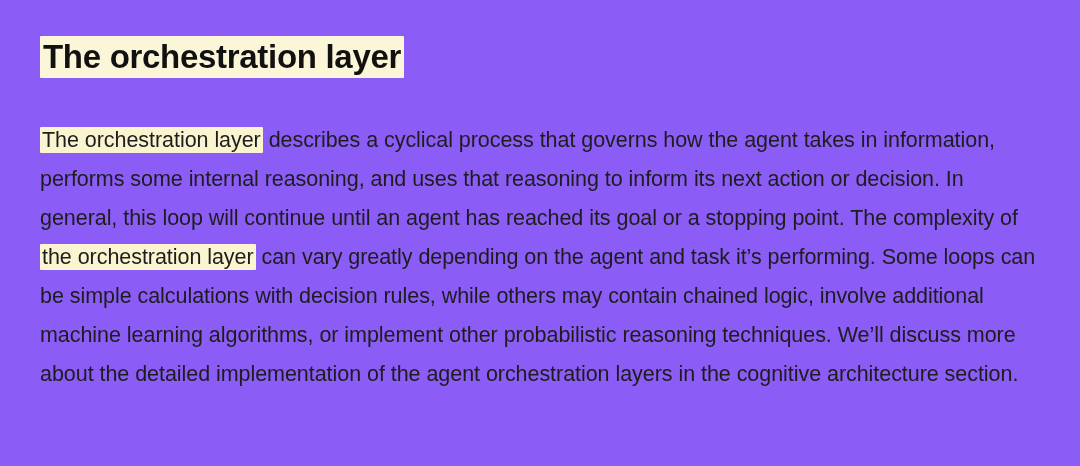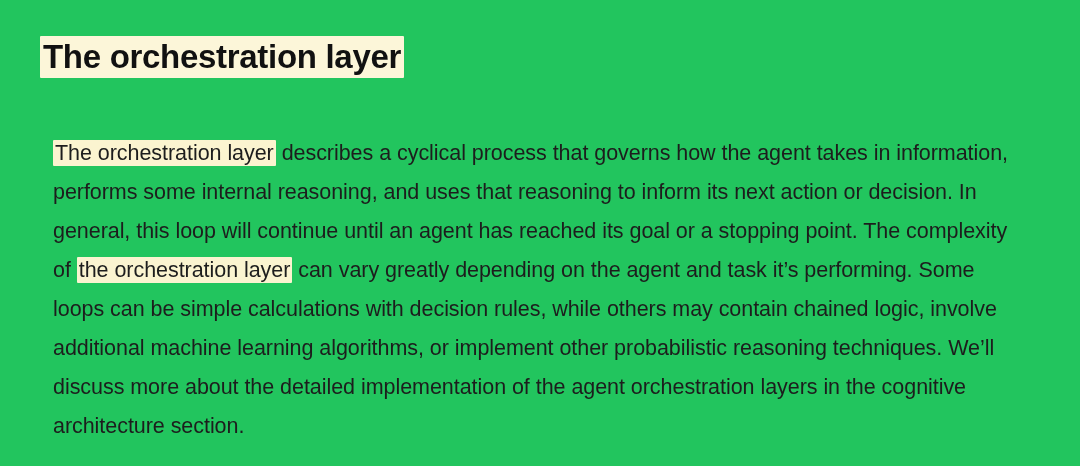--- a/index.html
+++ b/index.html
@@ -12,21 +12,21 @@
     background: #ffffff;
     font-family: "Liberation Sans", sans-serif;
     color: #1b1b1b;
     overflow: hidden;
   }
   .page {
     box-sizing: border-box;
     width: 1080px;
     height: 466px;
     padding: 36px 44px 0 40px;
-    background: #22c55e;
+    background: #8b5cf6;
   }
   .doc-title {
     font-size: 33px;
     line-height: 1.25;
     font-weight: bold;
     letter-spacing: -0.3px;
     color: #111111;
     margin: 0 0 44px 0;
     display: inline-block;
   }
@@ -37,21 +37,21 @@
   }
   .hl-title {
     background: #fcf6d9;
     padding: 2px 3px 3px 3px;
     border-radius: 1px;
   }
   .body-text {
     font-size: 21.5px;
     line-height: 39px;
     color: #1d1d1d;
-    margin: 13px;
+    margin: 0;
     max-width: 1000px;
     letter-spacing: -0.05px;
   }
 </style>
 </head>
 <body>
 
 <div class="page">
 
   <h1 class="doc-title"><span class="hl-title">The orchestration layer</span></h1>

